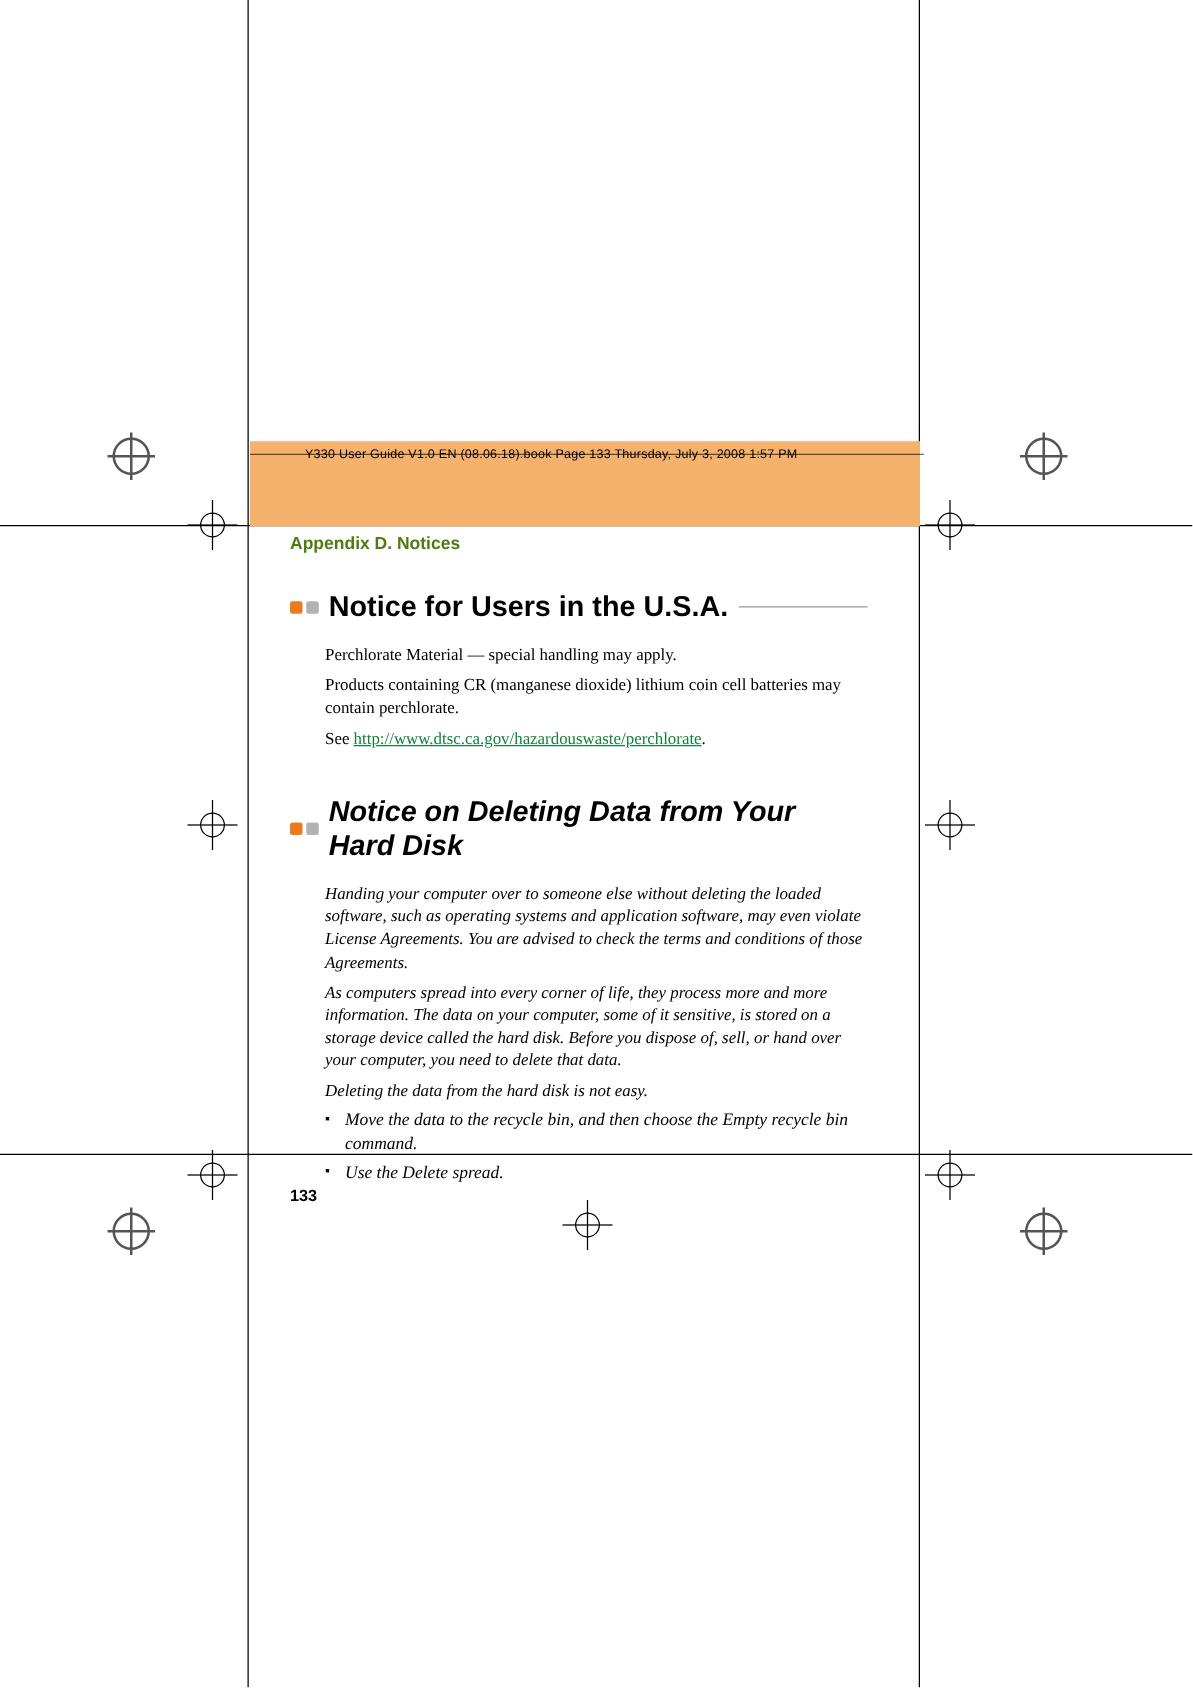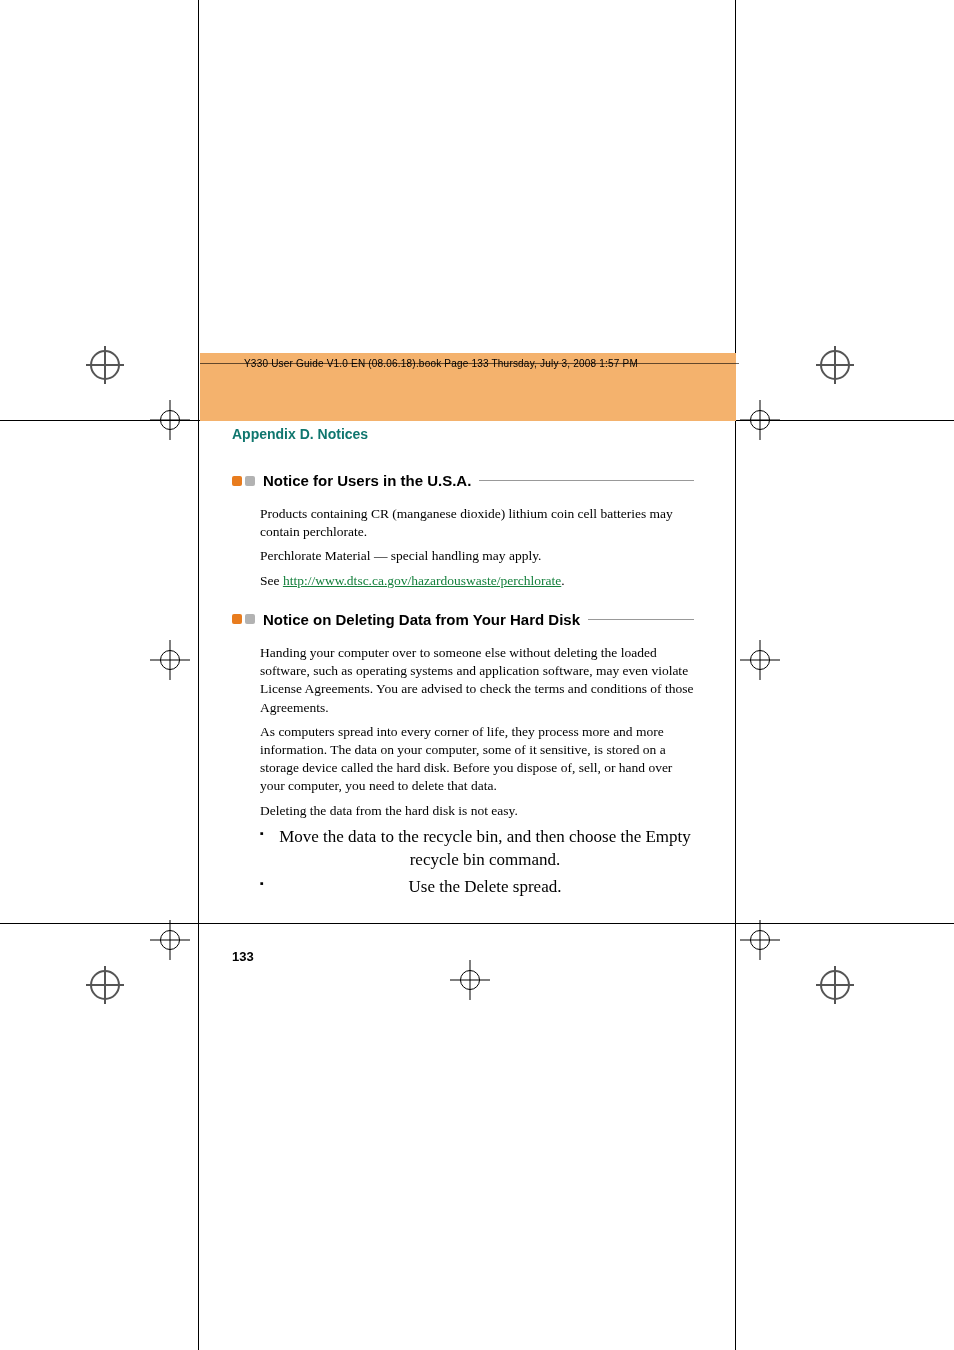--- a/index.html
+++ b/index.html
@@ -24,38 +24,38 @@
   .cross .ring { position:absolute; left:50%; top:50%; width:20px; height:20px; border:1px solid #000; border-radius:50%; transform:translate(-50%,-50%); }
 
   
   .header-bar { position: absolute; left: 200px; top: 353px; width: 536px; height: 68px; background: #f4b26d; }
 
   .header-line { position: absolute; left: 200px; top: 363px; right: 215px; height: 1px; background: rgba(0,0,0,.6); }
   .header-text { position: absolute; left: 244px; top: 358px; font-family: Liberation Sans, sans-serif; font-size: 10px; color: #000; letter-spacing: .2px; }
 
   .content { position: absolute; left: 232px; top: 426px; width: 462px; }
 
-  .appendix-title { font-family: Arial, Helvetica, sans-serif; font-weight: bold; font-size: 14px; color: #0f766e; margin-bottom: 30px; }
+  .appendix-title { font-family: Arial, Helvetica, sans-serif; font-weight: bold; font-size: 14px; color: #4d7c0f; margin-bottom: 30px; }
 
   .section-heading { display:flex; align-items:center; margin-top: 18px; margin-bottom: 16px; }
   .section-heading.first { margin-top: 0; }
   .bullets { display:flex; gap:3px; margin-right:8px; }
   .sq { width:10px; height:10px; border-radius:2px; }
   .sq.orange { background:#e87c1e; }
   .sq.grey   { background:#b2b2b2; }
-  .section-title { font-family: Arial, Helvetica, sans-serif; font-weight:bold; font-size:15px; color:#000; }
+  .section-title { font-family: Arial, Helvetica, sans-serif; font-weight:bold; font-size:23px; color:#000; }
   .section-rule { flex:1; height:1px; background:#999; margin-left:8px; }
 
   .body-text { margin-left: 28px; }
   .body-text p { font-size: 13.5px; line-height: 1.35; color:#000; margin-bottom: 6px; font-family: "Palatino Linotype", Georgia, serif; }
   .body-text a { color:#15803d; text-decoration: underline; }
 
-  .section2 { margin-top: 21px; }
+  .section2 { margin-top: 36px; font-style: italic; }
   ul.bullets-list { list-style: none; margin-left: 28px; margin-top: 4px; }
-  ul.bullets-list li { position:relative; padding-left: 16px; font-size:17px; line-height:1.35; margin-bottom:4px; font-family:"Palatino Linotype", Georgia, serif;text-align:center;}
+  ul.bullets-list li { position:relative; padding-left: 16px; font-size:14px; line-height:1.35; margin-bottom:4px; font-family:"Palatino Linotype", Georgia, serif;}
   ul.bullets-list li::before { content:"\25AA"; position:absolute; left:0; top:0; font-size:11px; }
 
   .page-number { position:absolute; left:232px; top: 949px; font-family: Arial, Helvetica, sans-serif; font-weight:bold; font-size:13px; }
 
 </style>
 </head>
 <body>
 
 <div class="frame-v" style="left:198px"></div>
 <div class="frame-v" style="left:735px"></div>
@@ -110,22 +110,22 @@
 
   <div class="section-heading first">
     <div class="bullets">
       <div class="sq orange"></div>
         <div class="sq grey"></div>
     </div>
     <div class="section-title">Notice for Users in the U.S.A.</div>
     <div class="section-rule"></div>
   </div>
   <div class="body-text">
+    <p>Perchlorate Material — special handling may apply.</p>
     <p>Products containing CR (manganese dioxide) lithium coin cell batteries may contain perchlorate.</p>
-    <p>Perchlorate Material — special handling may apply.</p>
     <p>
       <span>See </span><a href="#">http://www.dtsc.ca.gov/hazardouswaste/perchlorate</a><span>.</span>
     </p>
   </div>
 
   <div class="section2">
     <div class="section-heading">
       <div class="bullets">
         <div class="sq orange"></div>
           <div class="sq grey"></div>

